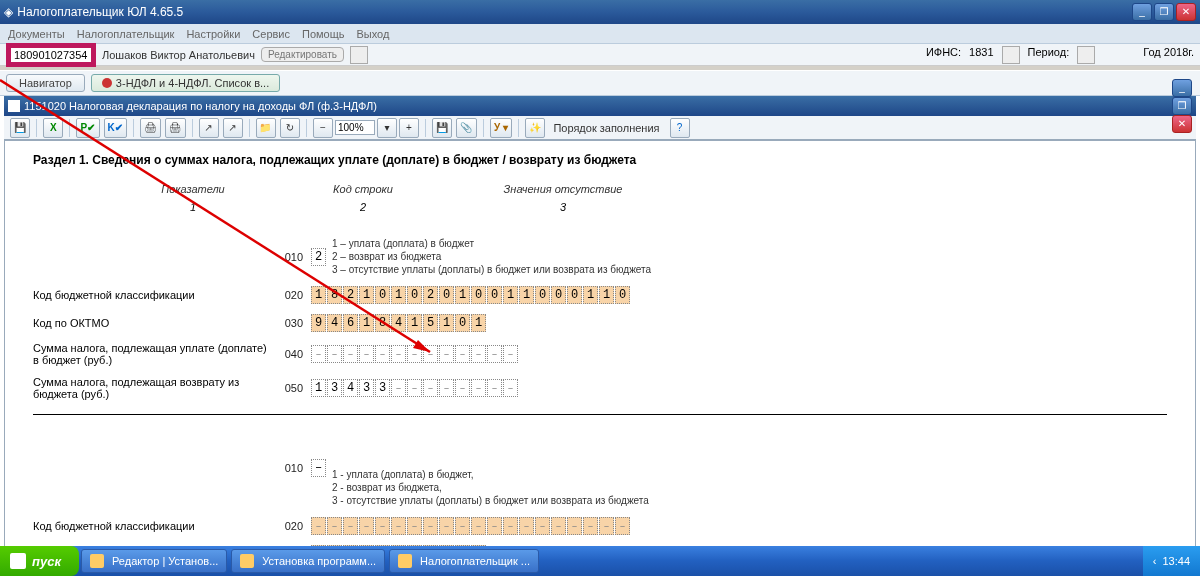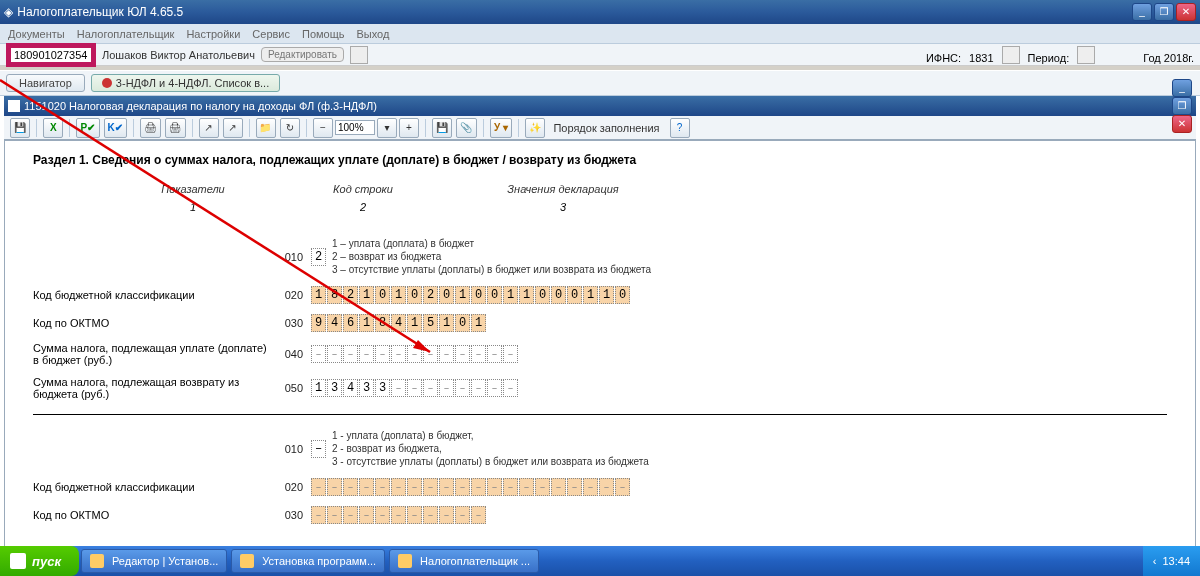--- a/index.html
+++ b/index.html
@@ -9,21 +9,21 @@
 .titlebar .wbtns { display: flex; gap: 2px; }
 .wbtn { width: 20px; height: 18px; background: linear-gradient(to bottom,#6fa0e0,#3a6ea5); border: 1px solid #1e4788; border-radius: 3px; color: #fff; text-align: center; font-size: 10px; line-height: 16px; cursor: pointer; }
 .wbtn.close { background: linear-gradient(to bottom,#e68,#c33); border-color: #a22; }
 .menubar { background: #dce6f0; height: 20px; display: flex; align-items: center; padding: 0 8px; gap: 12px; color: #666; border-bottom: 1px solid #bcd; font-size: 11px; }
 .menubar span { cursor: pointer; }
 .infobar { background: #f0f4f8; height: 22px; display: flex; align-items: center; padding: 2px 6px; gap: 6px; border-bottom: 1px solid #ccc; }
 .infobar input.id { width: 90px; border: 5px solid #be185d; padding: 1px 3px; font-size: 11px; background: #fff; }
 .infobar .name { color: #333; }
 .infobar button { border: 1px solid #aaa; background: #eee; padding: 1px 6px; font-size: 10px; color: #777; border-radius: 4px; }
 .infobar .sq { width: 18px; height: 18px; border: 1px solid #aaa; background: #eee; }
-.infobar .right { margin-left: auto; display: flex; align-items: flex-end; gap: 8px; }
+.infobar .right { margin-left: auto; display: flex; align-items: flex-start; gap: 8px; }
 .spacer-grey { height: 4px; background: #d4d0c8; }
 .navrow { background: #f0f4f8; height: 26px; display: flex; align-items: center; padding: 2px 6px; gap: 6px; border-top: 1px solid #fff; border-bottom: 1px solid #bcd; }
 .navrow .navbtn { border: 1px solid #9ab; background: linear-gradient(to bottom,#f8fafc,#dfe8f0); padding: 2px 12px; border-radius: 3px; color: #444; cursor: pointer; font-size: 11px; }
 .navrow .tabbtn { border: 1px solid #7aa; background: linear-gradient(to bottom,#eef6ee,#dbeadc); padding: 2px 10px; border-radius: 3px; color: #333; display: flex; align-items: center; gap: 4px; cursor: pointer; font-size: 11px; text-align: right; }
 .ndots { display: inline-block; width: 10px; height: 10px; background: #c33; border-radius: 50%; }
 .doc-titlebar { background: linear-gradient(to bottom,#3a6ea5,#1e4788); color: #fff; height: 20px; display: flex; align-items: center; justify-content: space-between; padding: 0 4px; font-size: 11px; margin: 0 4px; }
 .doc-titlebar .left { display: flex; align-items: center; gap: 4px; }
 .doc-titlebar .icon { width: 12px; height: 12px; background: #fff; display: inline-block; }
 .doc-toolbar { background: #f0f4f8; height: 24px; display: flex; align-items: center; padding: 2px 6px; gap: 4px; border-bottom: 1px solid #9ab; margin: 0 4px; }
 .tbtn { min-width: 20px; height: 20px; border: 1px solid #9ab; background: linear-gradient(to bottom,#fff,#dfe8f0); border-radius: 2px; display: flex; align-items: center; justify-content: center; font-size: 10px; cursor: pointer; color: #333; padding: 0 3px; }
@@ -160,21 +160,21 @@
   <span style="color:#333;margin-left:4px">Порядок заполнения</span>
   <div class="tbtn" style="color:#06c;margin-left:6px">?</div>
 </div>
 
 <div class="doc-body">
   <div class="page">
     <div class="sect-title">Раздел 1. Сведения о суммах налога, подлежащих уплате (доплате) в бюджет / возврату из бюджета</div>
     <div class="colheads">
       <div>Показатели</div>
       <div>Код строки</div>
-      <div>Значения декларация</div>
+      <div>Значения отсутствие</div>
     </div>
     <div class="colnums">
       <div>1</div>
       <div>2</div>
       <div>3</div>
     </div>
 
     <div id="rows-block1">
           <div class="row">
             <div class="lbl"></div>
@@ -311,21 +311,21 @@
           </div>
         </div>
     <hr class="hr">
     <div id="rows-block2">
           <div class="row">
             <div class="lbl"></div>
             <div class="code">010</div>
             <div class="cells">
               <div class="cell">–</div>
             </div>
-            <div class="legend" style="white-space: pre-line;">1 - уплата (доплата) в бюджет,
+            <div class="legend" style="white-space: pre-line; margin-top: 39px;">1 - уплата (доплата) в бюджет,
 2 - возврат из бюджета,
 3 - отсутствие уплаты (доплаты) в бюджет или возврата из бюджета</div>
           </div>
           <div class="row">
             <div class="lbl">Код бюджетной классификации</div>
             <div class="code">020</div>
             <div class="cells">
               <div class="cell hl">
                 <span class="blank-cell-dash">–</span>
               </div>

